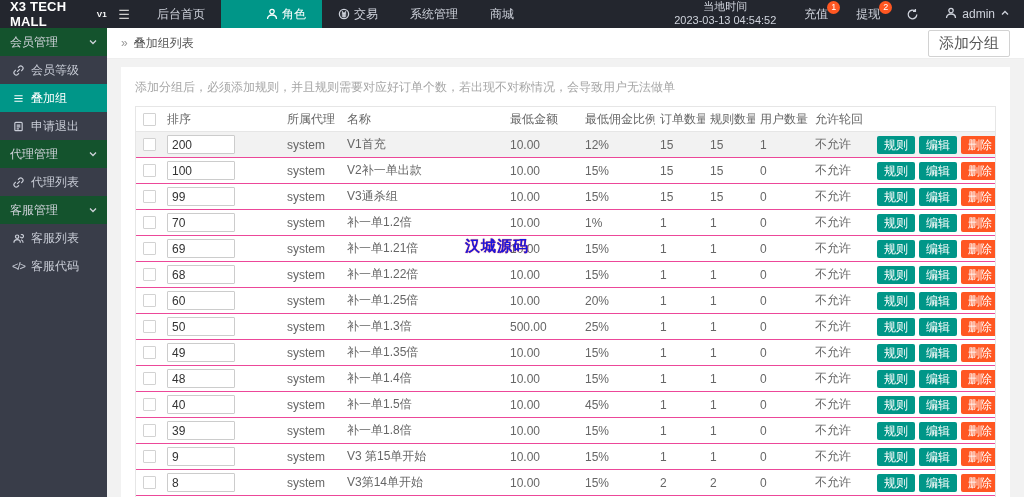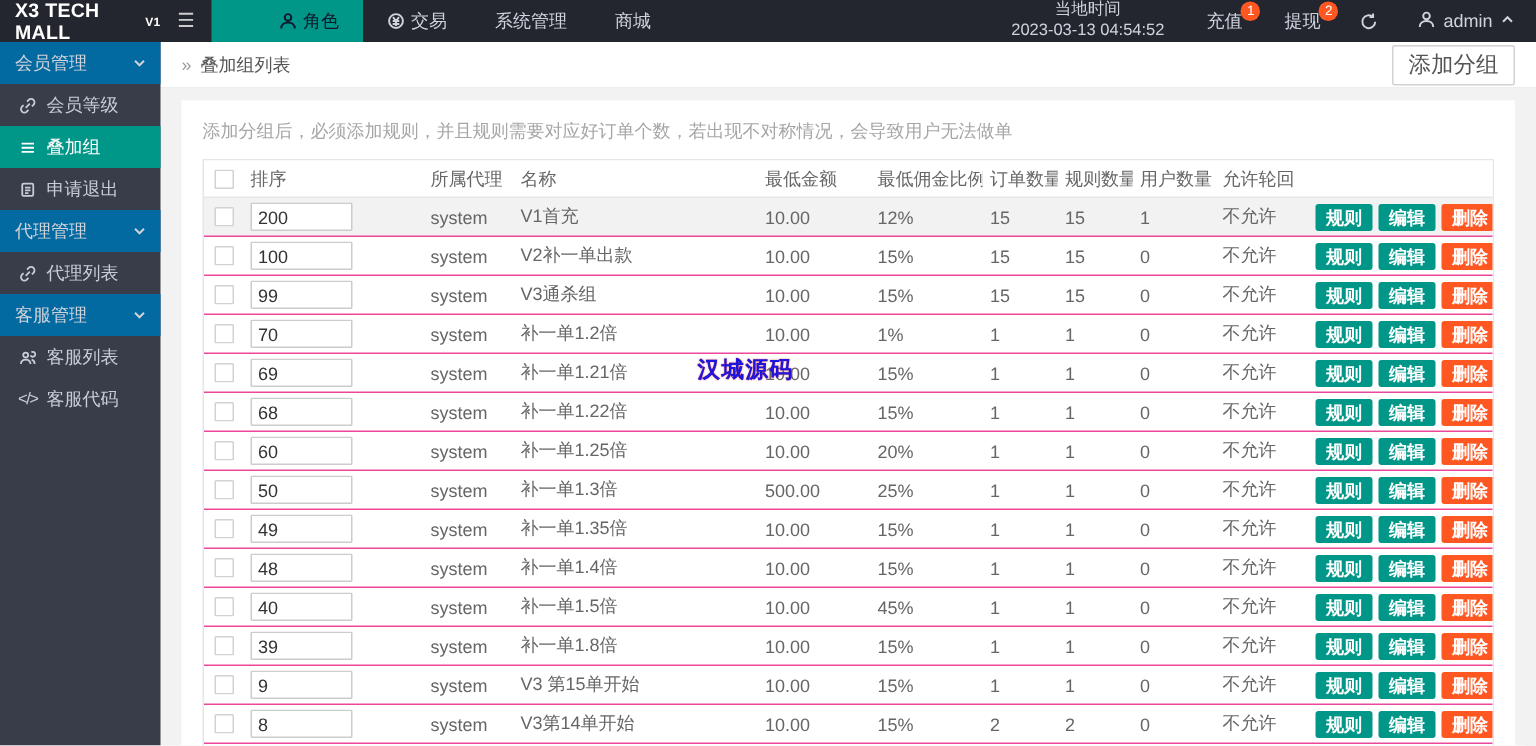--- a/index.html
+++ b/index.html
@@ -5,33 +5,33 @@
   * { margin:0; padding:0; box-sizing:border-box; }
   html,body { width:1024px; height:497px; overflow:hidden; }
   body { font-family:"Liberation Sans","DejaVu Sans",sans-serif; font-size:12px; background:#f2f2f2; position:relative; color:#666; }
 
   
   .navbar { position:absolute; top:0; left:0; width:1024px; height:28px; background:#23262e; display:flex; align-items:stretch; color:#e2e2e2; z-index:5; }
   .logo { width:107px; background:#23262e; color:#fff; font-weight:bold; font-size:13px; display:flex; align-items:center; padding-left:10px; letter-spacing:.2px; }
   .logo sup { font-size:8px; margin-left:0; }
   .nav-burger { width:34px; display:flex; align-items:center; justify-content:center; color:#ccc; cursor:pointer; font-size:13px; }
   .nav-item { display:flex; align-items:center; gap:4px; padding:0 16px; color:#cfd3dc; cursor:pointer; }
-  .nav-item.active { background:#009688; color:#0f172a;padding-left:45px; }
+  .nav-item.active { background:#009688; color:#ffffff;padding-left:45px; }
   .nav-item svg { display:block; }
   .nav-right { margin-left:auto; display:flex; align-items:stretch; }
   .time-block { display:flex; flex-direction:column; justify-content:center; align-items:center; font-size:11px; line-height:1.25; color:#cfd3dc; padding:0 14px; }
   .nav-badge-item { position:relative; display:flex; align-items:center; padding:0 14px; color:#cfd3dc; cursor:pointer; }
   .badge { position:absolute; top:1px; right:2px; min-width:13px; height:13px; border-radius:7px; background:#ff5722; color:#fff; font-size:9px; line-height:13px; text-align:center; padding:0 3px; }
   .refresh { display:flex; align-items:center; padding:0 12px; font-size:14px; color:#cfd3dc; cursor:pointer; }
   .user-item { display:flex; align-items:center; gap:5px; padding:0 14px; color:#cfd3dc; cursor:pointer; }
 
   
   .sidebar { position:absolute; top:28px; left:0; width:107px; height:469px; background:#393d49; z-index:4; }
   .side-item { height:28px; display:flex; align-items:center; gap:6px; padding:0 8px 0 12px; color:#c8ccd6; font-size:12px; cursor:pointer; }
-  .side-item.section { background:#0369a1; padding-left:10px; color:#d0d3da; }
+  .side-item.section { background:#14532d; padding-left:10px; color:#d0d3da; }
   .side-item.section .chev { margin-left:auto; }
   .side-item.active { background:#009688; color:#ffffff; }
   .side-item .ic { width:13px; display:inline-flex; justify-content:center; align-items:center; font-size:11px; color:inherit; }
   .code-glyph { font-size:9px; letter-spacing:-1px; }
 
   
   .main { position:absolute; top:28px; left:107px; width:917px; height:469px; background:#f2f2f2; overflow:hidden; }
   .crumbbar { height:31px; background:#fff; border-bottom:1px solid #eee; display:flex; align-items:center; padding:0 14px; }
   .crumbbar .arrow { color:#999; margin-right:6px; font-size:12px; }
   .crumb-title { color:#555; }
@@ -51,37 +51,40 @@
   .c-name  { width:163px; }
   .c-amt   { width:75px; }
   .c-comm  { width:75px; }
   .c-ord   { width:50px; }
   .c-rule  { width:50px; }
   .c-usr   { width:55px; }
   .c-loop  { width:62px; }
   .c-act   { flex:1; display:flex; gap:4px; align-items:center; }
   .cb { width:13px; height:13px; border:1px solid #d2d2d2; background:#fff; border-radius:1px; cursor:pointer; }
   .sort-input { width:68px; height:19px; border:1px solid #ccc; border-radius:1px; font-size:12px; color:#333; padding:0 4px; font-family:inherit; }
-  .btn { border:none; color:#fff; font-size:12px; padding:2px 7px; border-radius:2px; cursor:pointer; line-height:14px;font-weight:bold; }
+  .btn { border:none; color:#fff; font-size:12px; padding:2px 7px; border-radius:2px; cursor:pointer; line-height:14px; }
   .btn.teal { background:#009688; }
   .btn.orange { background:#ff5722; }
 
   .watermark { position:absolute; left:465px; top:237px; color:#1a16e0; font-weight:bold; font-size:15px; z-index:9; letter-spacing:1px; text-shadow:0 0 1px #d33; }
   svg { stroke:currentColor; fill:none; stroke-width:1.3; }
 </style>
 </head>
 <body>
 
 <div class="navbar">
   <div class="logo">
     <span>X3 TECH MALL</span>
       <sup>V1</sup>
   </div>
   <div class="nav-burger">☰</div>
 
+  <div class="nav-item">
+    <span>后台首页</span>
+  </div>
   <div class="nav-item active">
     <span class="ic">
       <svg width="12" height="12" viewBox="0 0 12 12">
           <circle cx="6" cy="3.6" r="2.2"></circle>
           <path d="M1.5 11 C1.5 8.4 3.5 7 6 7 C8.5 7 10.5 8.4 10.5 11"></path>
         </svg>
     </span>
     <span>角色</span>
   </div>
   <div class="nav-item">

